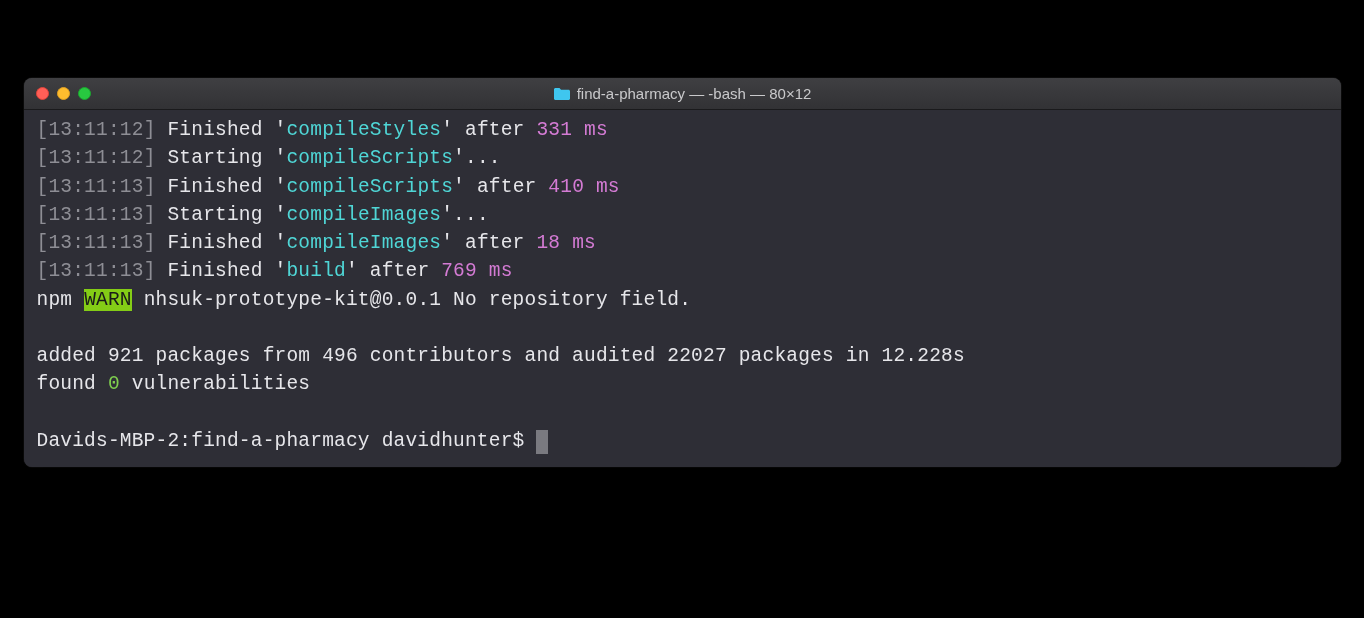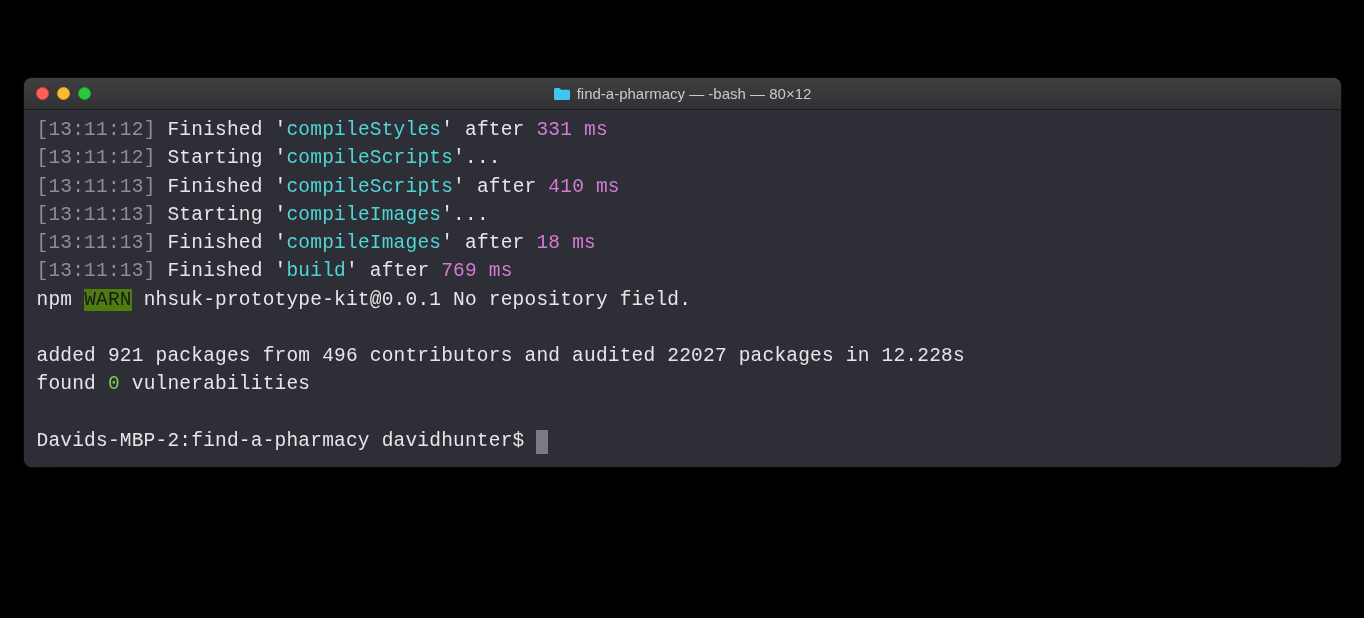--- a/index.html
+++ b/index.html
@@ -70,21 +70,21 @@
       white-space: pre;
       letter-spacing: 0.2px;
     }
     .line { display: block; }
     .dim { color: #8e8e95; }
     .white { color: #e6e6ea; }
     .cyan { color: #4fd6d6; }
     .magenta { color: #d47bd4; }
     .green { color: #7fcf4f; }
     .warn-badge {
-      background: #4d7c0f;
+      background: #84cc16;
       color: #1a1a1a;
       font-weight: 500;
     }
     .cursor {
       display: inline-block;
       width: 12px;
       height: 24px;
       background: #7a7a80;
       vertical-align: text-bottom;
       margin-bottom: -2px;

